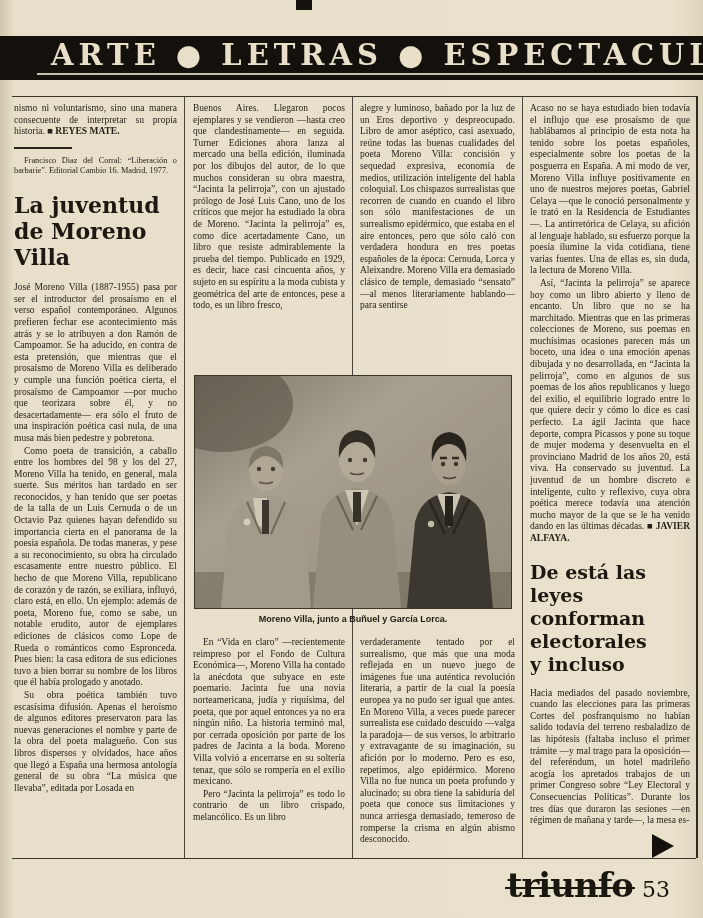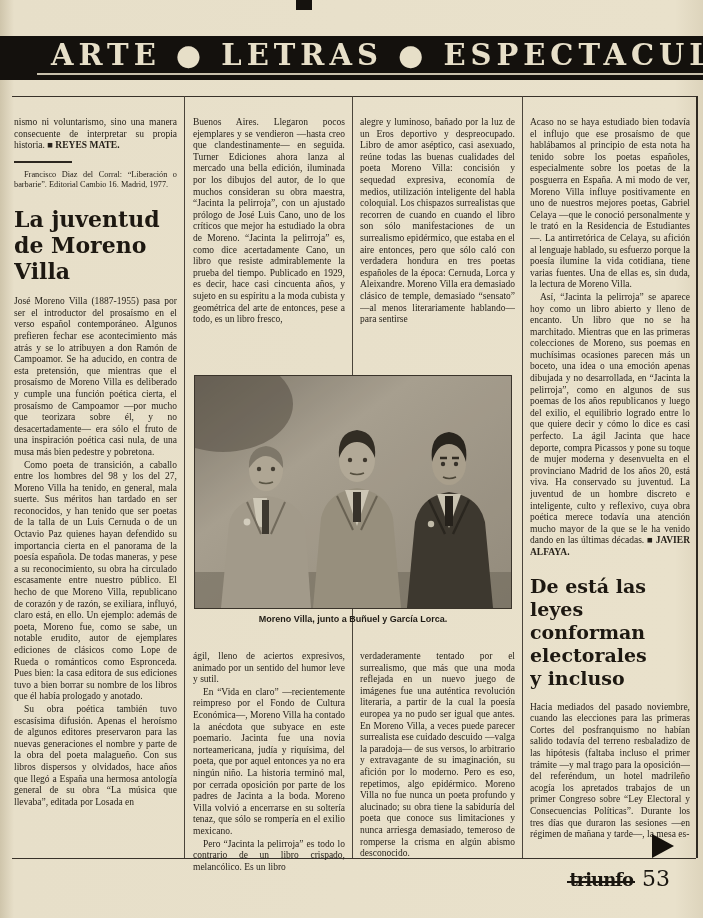--- a/index.html
+++ b/index.html
@@ -22,21 +22,21 @@
     letter-spacing:5px;color:#e7dfc8;white-space:nowrap;padding:0 0 3px 14px;
     border-bottom:2px solid rgba(231,223,200,.85);
   }
   .rule{background:#38322a;}
   .rule-top{left:12px;top:96px;width:684px;height:1px;}
   .rule-bottom{left:12px;top:858px;width:684px;height:1px;}
   .vrule{width:1px;top:96px;height:762px;background:#4a443a;}
   .vrule-1{left:184px;} .vrule-2{left:352px;} .vrule-3{left:522px;}
   .vrule-right{left:696px;width:2px;background:#2e2921;}
 
-  .col{overflow:hidden;font-size:9.5px;line-height:11.6px;text-align:justify;margin-top:14px;}
+  .col{overflow:hidden;font-size:9.5px;line-height:11.6px;text-align:justify;}
   .col p{margin:0 0 1px 0;text-indent:10px;}
   .col p.noindent{text-indent:0;}
   .col b{font-weight:bold;}
   .col-1{left:14px;top:103px;width:163px;height:753px;}
   .col-2t{left:193px;top:103px;width:152px;height:270px;}
   .col-3t{left:360px;top:103px;width:155px;height:270px;}
   .col-2b{left:193px;top:637px;width:152px;height:219px;}
   .col-3b{left:360px;top:637px;width:155px;height:219px;}
   .col-4{left:530px;top:103px;width:160px;height:755px;}
 
@@ -59,21 +59,21 @@
   .photo svg{display:block;width:100%;height:100%;}
   .caption{left:194px;top:614px;width:318px;text-align:center;
            font-family:"Liberation Sans", sans-serif;font-weight:bold;font-size:9px;color:#201c16;}
 
   .cont-arrow{left:652px;top:834px;width:0;height:0;
               border-top:12px solid transparent;border-bottom:12px solid transparent;
               border-left:22px solid #15110c;}
 
   .footer{left:540px;top:868px;width:130px;display:flex;justify-content:flex-end;align-items:baseline;gap:9px;}
   .logo{position:relative;font-family:"DejaVu Serif", serif;font-weight:bold;
-        font-size:18px;letter-spacing:-1px;color:#1a1610;line-height:1;text-align:center;}
+        font-size:34px;letter-spacing:-1px;color:#1a1610;line-height:1;text-align:center;}
   .logo::after{content:"";position:absolute;left:-2px;right:-2px;top:55%;height:2.5px;background:#1a1610;}
   .pagenum{font-family:"DejaVu Serif", serif;font-size:22px;color:#1a1610;line-height:1;}
 </style>
 </head>
 <body>
 
 <div class="page">
 
   <div class="abs reg-mark"></div>
 
@@ -165,21 +165,20 @@
         <circle cx="261" cy="88" r="2.2" fill="#2c2720"></circle>
         <path d="M248,101 Q254,104 261,101" stroke="#443e30" stroke-width="1.6" fill="none"></path>
       </g>
 
       <rect x="0" y="0" width="316" height="232" fill="#8a8274" opacity="0.12"></rect>
     </svg>
   </figure>
   <div class="abs caption">Moreno Villa, junto a Buñuel y García Lorca.</div>
 
   <div class="abs col col-2b">
-    <p class="noindent">ágil, lleno de aciertos expresivos, animado por un sentido del humor leve y sutil.</p>
     <p>En “Vida en claro” —recientemente reimpreso por el Fondo de Cultura Económica—, Moreno Villa ha contado la anécdota que subyace en este poemario. Jacinta fue una novia norteamericana, judía y riquísima, del poeta, que por aquel entonces ya no era ningún niño. La historia terminó mal, por cerrada oposición por parte de los padres de Jacinta a la boda. Moreno Villa volvió a encerrarse en su soltería tenaz, que sólo se rompería en el exilio mexicano.</p>
     <p>Pero “Jacinta la pelirroja” es todo lo contrario de un libro crispado, melancólico. Es un libro</p>
   </div>
 
   <div class="abs col col-3b">
     <p class="noindent">verdaderamente tentado por el surrealismo, que más que una moda reflejada en un nuevo juego de imágenes fue una auténtica revolución literaria, a partir de la cual la poesía europea ya no pudo ser igual que antes. En Moreno Villa, a veces puede parecer surrealista ese cuidado descuido —valga la paradoja— de sus versos, lo arbitrario y extravagante de su imaginación, su afición por lo moderno. Pero es eso, repetimos, algo epidérmico. Moreno Villa no fue nunca un poeta profundo y alucinado; su obra tiene la sabiduría del poeta que conoce sus limitaciones y nunca arriesga demasiado, temeroso de romperse la crisma en algún abismo desconocido.</p>
   </div>
 
   <div class="abs col col-4">
     <p class="noindent">Acaso no se haya estudiado bien todavía el influjo que ese prosaísmo de que hablábamos al principio de esta nota ha tenido sobre los poetas españoles, especialmente sobre los poetas de la posguerra en España. A mi modo de ver, Moreno Villa influye positivamente en uno de nuestros mejores poetas, Gabriel Celaya —que le conoció personalmente y le trató en la Residencia de Estudiantes—. La antirretórica de Celaya, su afición al lenguaje hablado, su esfuerzo porque la poesía ilumine la vida cotidiana, tiene varias fuentes. Una de ellas es, sin duda, la lectura de Moreno Villa.</p>

